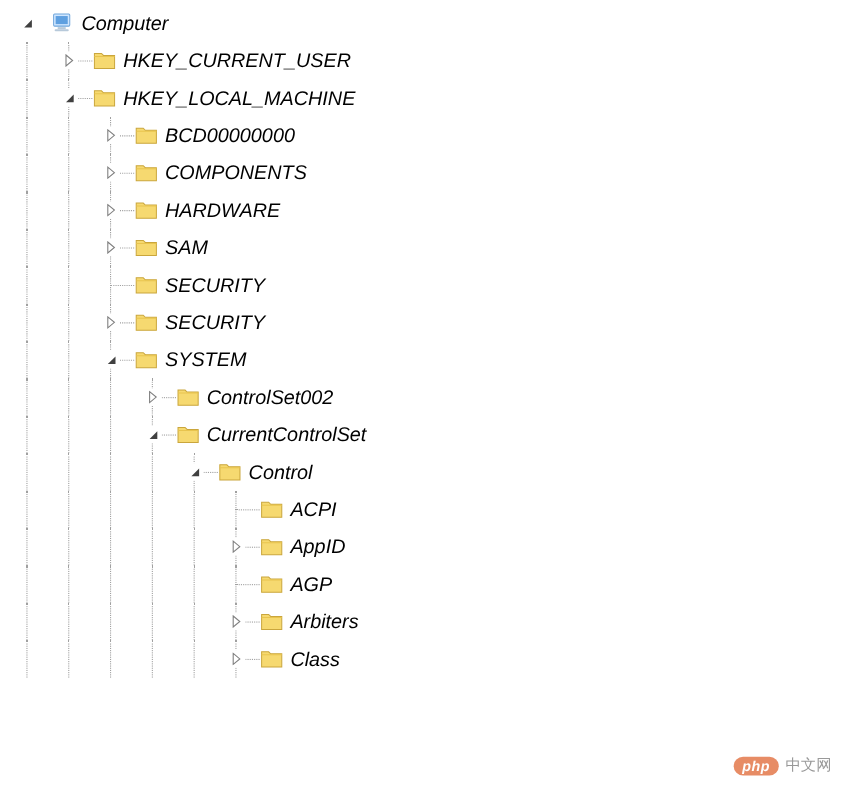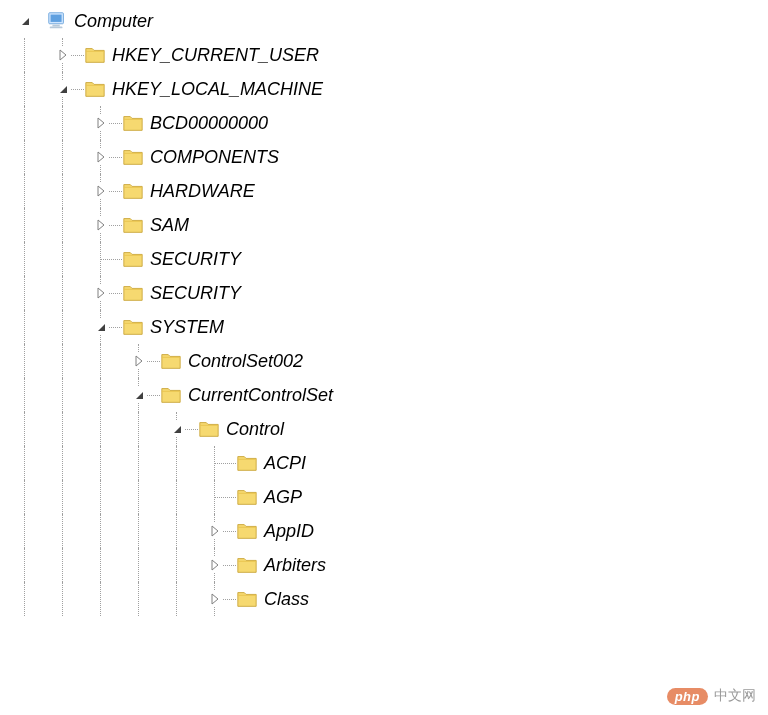--- a/index.html
+++ b/index.html
@@ -373,48 +373,48 @@
       </span>
     <span class="label">ACPI</span>
   </div>
 
   <div class="row">
     <span class="indent vline"></span>
     <span class="indent vline"></span>
     <span class="indent vline"></span>
     <span class="indent vline"></span>
     <span class="indent vline"></span>
+    <span class="indent vline hstub">
+      <span class="toggle">
+          <svg width="12" height="12">
+            <use href="#tri-closed"></use>
+          </svg>
+        </span>
+    </span>
+    <span class="icon">
+        <svg width="22" height="22">
+          <use href="#folder"></use>
+        </svg>
+      </span>
+    <span class="label">AppID</span>
+  </div>
+
+  <div class="row">
+    <span class="indent vline"></span>
+    <span class="indent vline"></span>
+    <span class="indent vline"></span>
+    <span class="indent vline"></span>
+    <span class="indent vline"></span>
     <span class="indent vline hstub"></span>
     <span class="icon">
         <svg width="22" height="22">
           <use href="#folder"></use>
         </svg>
       </span>
     <span class="label">AGP</span>
-  </div>
-
-  <div class="row">
-    <span class="indent vline"></span>
-    <span class="indent vline"></span>
-    <span class="indent vline"></span>
-    <span class="indent vline"></span>
-    <span class="indent vline"></span>
-    <span class="indent vline hstub">
-      <span class="toggle">
-          <svg width="12" height="12">
-            <use href="#tri-closed"></use>
-          </svg>
-        </span>
-    </span>
-    <span class="icon">
-        <svg width="22" height="22">
-          <use href="#folder"></use>
-        </svg>
-      </span>
-    <span class="label">AppID</span>
   </div>
 
   <div class="row">
     <span class="indent vline"></span>
     <span class="indent vline"></span>
     <span class="indent vline"></span>
     <span class="indent vline"></span>
     <span class="indent vline"></span>
     <span class="indent vline hstub">
       <span class="toggle">

